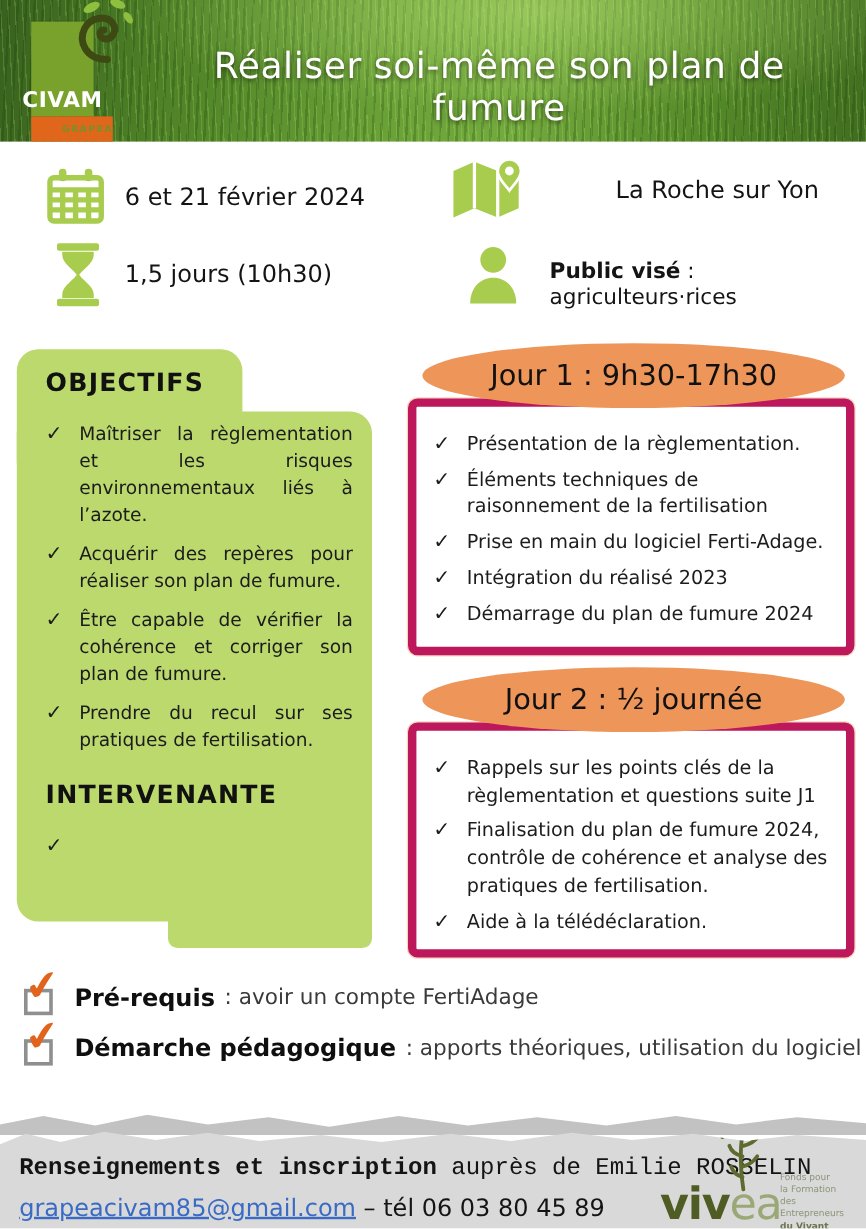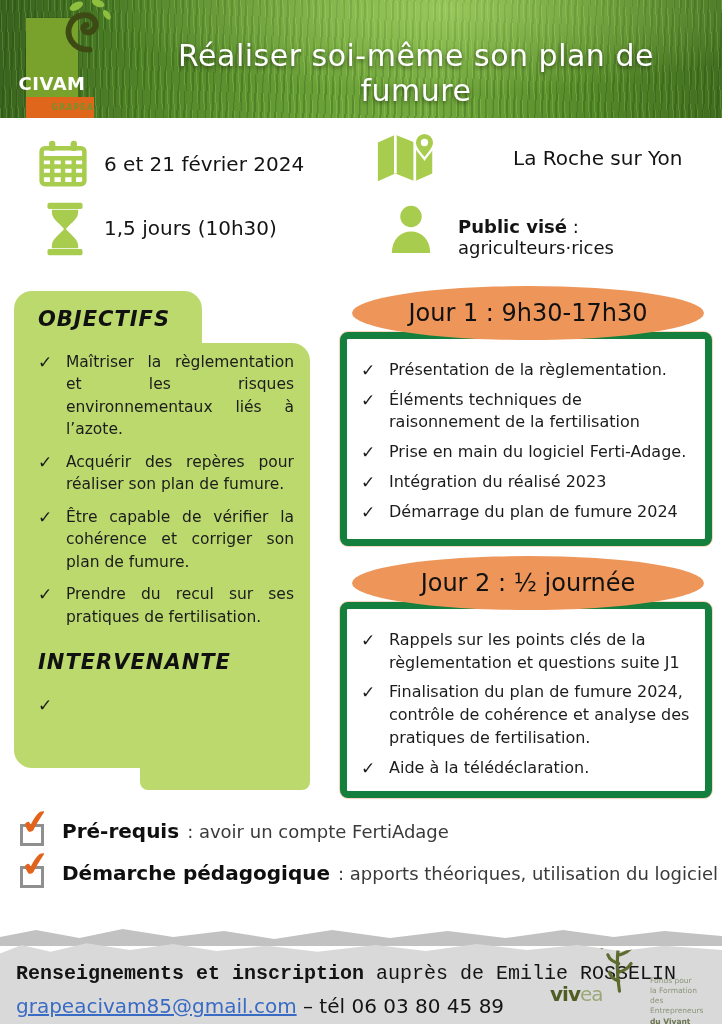--- a/index.html
+++ b/index.html
@@ -29,30 +29,30 @@
   .info-text{position:absolute;font-size:20px;color:#141414;}
   .info-text b{font-weight:bold;}
 
   
   .green-box{position:absolute;left:14px;top:291px;width:296px;height:502px;}
   .gshape{position:absolute;background:#bcd96d;}
   .g1{left:0;top:0;width:188px;height:112px;border-radius:18px;}
   .g2{left:0;top:52px;width:296px;height:425px;border-radius:18px;}
   .g3{left:126px;top:449px;width:170px;height:50px;border-radius:8px;}
   .green-content{position:relative;z-index:2;padding:16px 16px 0 24px;}
-  .box-heading{font-size:21px;font-weight:bold;font-style:italic;letter-spacing:1px;color:#111;}
+  .box-heading{font-size:21px;font-weight:bold;letter-spacing:1px;color:#111;}
   .check-list{list-style:none;margin:20px 0 0 0;padding:0;}
   .check-list li{display:flex;gap:12px;margin-bottom:10px;}
   .check{flex:0 0 16px;font-size:17px;color:#1c1c1c;line-height:1.3;}
   .check::before{content:"\2713";}
   .green-box .txt{font-size:15.5px;line-height:1.45;text-align:justify;}
   .heading-2{margin-top:22px;}
 
   
-  .day-box{position:absolute;border:7px solid #15803d;border-radius:8px;background:#fff;
+  .day-box{position:absolute;border:7px solid #be185d;border-radius:8px;background:#fff;
     box-shadow:0 0 0 1px rgba(236,140,78,.35);}
   .day1-box{left:340px;top:332px;width:358px;height:200px;}
   .day2-box{left:340px;top:602px;width:358px;height:182px;}
   .day-pill{position:absolute;width:352px;height:54px;background:#ee9659;border-radius:50%;
     display:flex;align-items:center;justify-content:center;z-index:4;}
   .day1-pill{left:352px;top:286px;}
   .day2-pill{left:352px;top:556px;}
   .day-pill span{font-size:24px;color:#111;}
   .day-box .check-list{margin:20px 8px 0 14px;}
   .day-box .check-list li{margin-bottom:7px;}
@@ -73,21 +73,21 @@
   .torn-strip{position:absolute;left:0;top:926px;width:722px;height:20px;background:#c2c2c2;
     clip-path:polygon(0 55%,5% 20%,11% 60%,17% 15%,24% 55%,31% 25%,38% 65%,46% 20%,54% 60%,62% 25%,70% 60%,78% 20%,85% 55%,92% 25%,100% 50%,100% 100%,0 100%);}
   .footer{position:absolute;left:0;top:938px;width:722px;height:86px;background:#d9d9d9;
     clip-path:polygon(0 18%,3% 8%,7% 16%,12% 6%,18% 14%,24% 7%,30% 15%,37% 9%,44% 16%,52% 8%,59% 15%,66% 7%,73% 14%,80% 8%,86% 15%,92% 9%,100% 14%,100% 100%,0 100%);}
   .footer-line1{position:absolute;left:16px;top:24px;font-size:20px;color:#141414;font-family:Liberation Mono, monospace;}
   .footer-line1 .b{font-weight:bold;}
   .footer-line2{position:absolute;left:16px;top:56px;font-size:20px;color:#141414;}
   .email{color:#3a6bc4;text-decoration:underline;cursor:pointer;}
   .vivea{position:absolute;right:8px;top:-4px;width:170px;height:92px;}
   .vivea-branch{position:absolute;left:52px;top:2px;width:44px;height:58px;}
-  .vivea-word{position:absolute;left:6px;top:48px;font-size:20px;letter-spacing:-1px;}
+  .vivea-word{position:absolute;left:6px;top:48px;font-size:37px;letter-spacing:-1px;}
   .vivea-word .b{font-weight:bold;color:#4f5d25;}
   .vivea-word .l{color:#9aa877;}
   .vivea-caption{position:absolute;left:106px;top:42px;font-size:7.5px;line-height:1.35;color:#8b9579;}
   .vivea-caption .cap-b{font-weight:bold;color:#6b7550;}
 </style>
 </head>
 <body>
 
 <div class="page">
 

